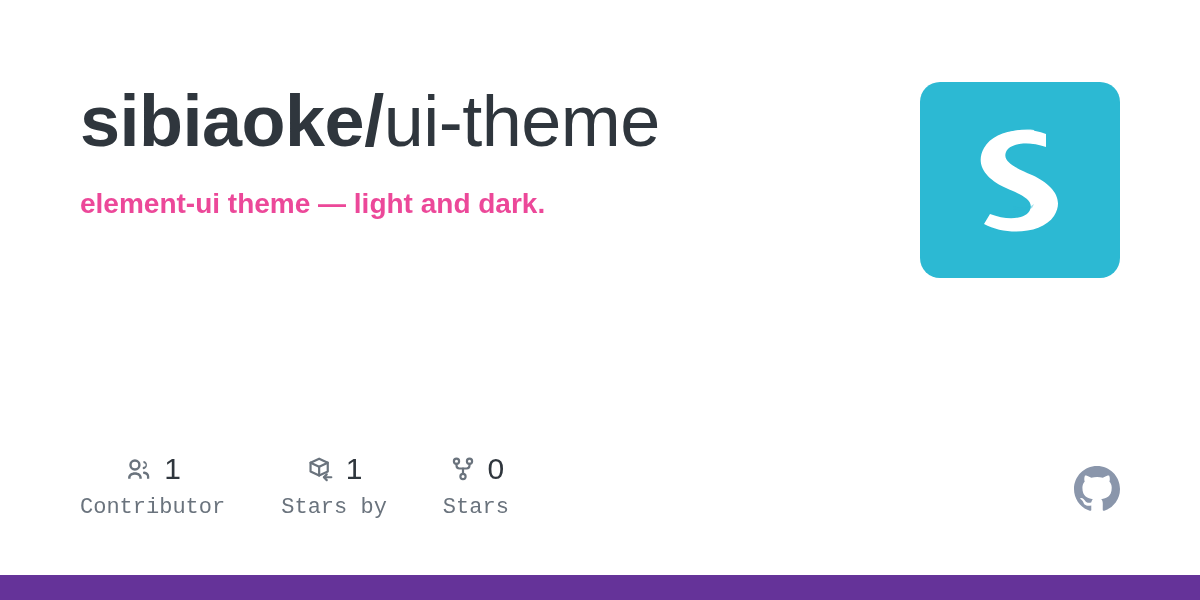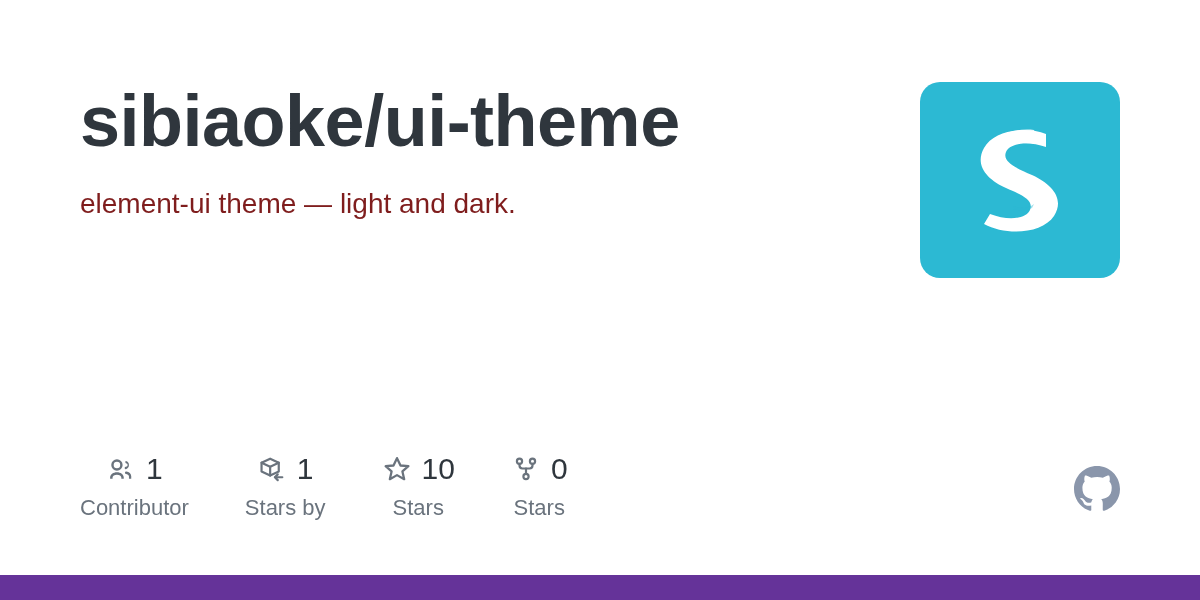--- a/index.html
+++ b/index.html
@@ -34,28 +34,28 @@
     color: #2f363d;
     letter-spacing: -0.5px;
     white-space: nowrap;
     margin: 0;
     font-weight: 400;
   }
   .repo-owner {
     font-weight: 700;
   }
   .repo-name {
-    font-weight: 700;
+    font-weight: 400;
   }
   .repo-desc {
     margin: 22px 0 0 0;
     font-size: 28px;
     line-height: 36px;
-    color: #7f1d1d;
-    font-weight: 400;
+    color: #ec4899;
+    font-weight: 700;
     white-space: nowrap;
   }
 
   
   .avatar {
     position: absolute;
     left: 920px;
     top: 82px;
     width: 200px;
     height: 196px;
@@ -113,20 +113,21 @@
     color: #2f363d;
     font-weight: 400;
   }
   .stat-label {
     margin-top: 8px;
     font-size: 22px;
     line-height: 28px;
     color: #6a737d;
     font-weight: 400;
     white-space: nowrap;
+    font-family: Liberation Mono, monospace;
   }
 
   
   .gh-mark {
     position: absolute;
     left: 1074px;
     top: 466px;
     width: 46px;
     height: 46px;
     color: #8a96ab;
@@ -193,31 +194,20 @@
             <path d="M7.2 6.4v5.2"></path>
             <path d="M14.4 12.6h-4.2"></path>
             <path d="M11.7 10.9 10 12.6l1.7 1.7"></path>
           </svg>
         </span>
         <span class="stat-count">1</span>
       </div>
       <div class="stat-label">Stars by</div>
     </div>
 
-    <div class="stat">
-      <div class="stat-top">
-        <span class="stat-icon">
-          <svg width="28" height="28" viewBox="0 0 16 16" fill="none" stroke="currentColor" stroke-width="1.3" stroke-linejoin="round" aria-hidden="true">
-            <path d="M8 1.8 10 6l4.5.4-3.4 3 1 4.4L8 11.5 3.9 13.8l1-4.4L1.5 6.4 6 6Z"></path>
-          </svg>
-        </span>
-        <span class="stat-count">10</span>
-      </div>
-      <div class="stat-label">Stars</div>
-    </div>
 
     <div class="stat">
       <div class="stat-top">
         <span class="stat-icon">
           <svg width="26" height="26" viewBox="0 0 16 16" fill="none" stroke="currentColor" stroke-width="1.35" stroke-linecap="round" aria-hidden="true">
             <circle cx="4" cy="3.2" r="1.6"></circle>
             <circle cx="12" cy="3.2" r="1.6"></circle>
             <circle cx="8" cy="12.6" r="1.6"></circle>
             <path d="M4 4.8v1.1c0 1 .8 1.8 1.8 1.8h4.4c1 0 1.8-.8 1.8-1.8V4.8"></path>
             <path d="M8 7.7v3.3"></path>

